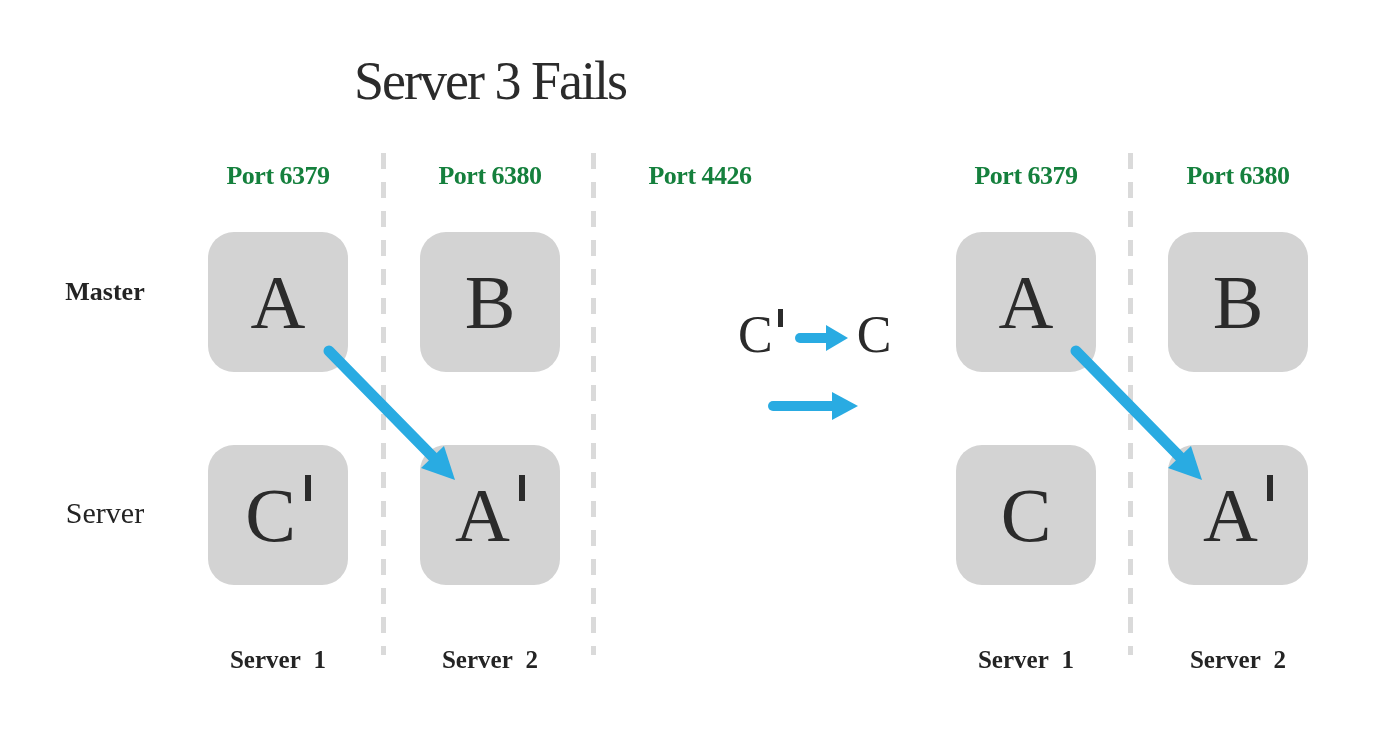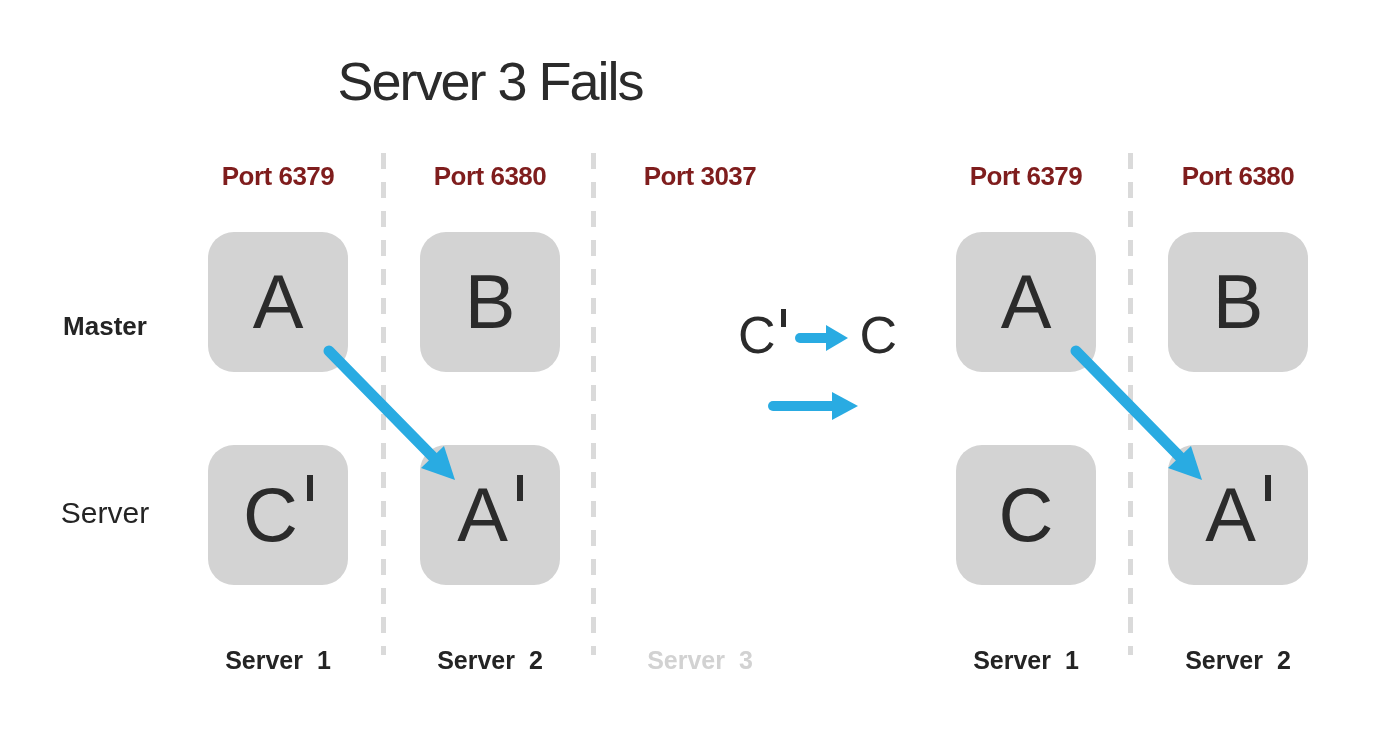--- a/index.html
+++ b/index.html
@@ -1,36 +1,36 @@
 <!DOCTYPE html>
 <html><head>
 <meta charset="utf-8">
 <style>
   html,body{margin:0;padding:0;background:#ffffff;}
   .canvas{
     position:relative;width:1388px;height:729px;background:#ffffff;overflow:hidden;
-    font-family:Liberation Sans, sans-serif;color:#2b2b2b;
+    font-family:Liberation Serif, serif;color:#2b2b2b;
   }
   .title{
     position:absolute;left:190px;top:50px;width:600px;text-align:center;
     font-size:54px;letter-spacing:-2px;font-weight:400;color:#2b2b2b;
   }
   .port-label{
     position:absolute;top:161px;width:200px;text-align:center;
-    font-size:26px;font-weight:700;letter-spacing:-0.5px;color:#7f1d1d;
+    font-size:26px;font-weight:700;letter-spacing:-0.5px;color:#15803d;
   }
   .pl-l1{left:178px;} .pl-l2{left:390px;} .pl-l3{left:600px;}
   .pl-r1{left:926px;} .pl-r2{left:1138px;}
   .dash-line{
     position:absolute;top:153px;width:5px;height:502px;
     background:repeating-linear-gradient(to bottom,#dadada 0px,#dadada 16px,transparent 16px,transparent 29px);
   }
   .dl-1{left:381px;} .dl-2{left:591px;} .dl-3{left:1128px;}
   .row-label{position:absolute;text-align:center;color:#242424;}
-  .row-master{left:40px;top:277px;width:130px;font-size:26px;font-weight:700;margin-top:34px;}
+  .row-master{left:40px;top:277px;width:130px;font-size:26px;font-weight:700;}
   .row-replica{left:40px;top:496px;width:130px;font-size:30px;font-weight:400;}
   .box{
     position:absolute;width:140px;height:140px;border-radius:26px;background:#d3d3d3;
     display:flex;align-items:center;justify-content:center;
   }
   .box-letter{font-size:76px;font-weight:400;color:#2b2b2b;line-height:1;}
   .prime-mark{
     display:inline-block;width:6px;height:26px;background:#2b2b2b;
     margin-left:9px;transform:translateY(-27px);
   }
@@ -58,21 +58,21 @@
 </style>
 </head>
 <body>
 
 <div class="canvas">
 
   <div class="title">Server 3 Fails</div>
 
   <div class="port-label pl-l1">Port 6379</div>
   <div class="port-label pl-l2">Port 6380</div>
-  <div class="port-label pl-l3">Port 3037</div>
+  <div class="port-label pl-l3">Port 4426</div>
   <div class="port-label pl-r1">Port 6379</div>
   <div class="port-label pl-r2">Port 6380</div>
 
   <div class="dash-line dl-1"></div>
   <div class="dash-line dl-2"></div>
   <div class="dash-line dl-3"></div>
 
   <div class="row-label row-master">Master</div>
   <div class="row-label row-replica">Server</div>
 
@@ -105,21 +105,20 @@
     <span class="box-letter">C</span>
 
   </div>
   <div class="box b-rap">
     <span class="box-letter">A</span>
     <span class="prime-mark"></span>
   </div>
 
   <div class="server-label sv-l1">Server 1</div>
   <div class="server-label sv-l2">Server 2</div>
-  <div class="server-label sv-l3">Server 3</div>
   <div class="server-label sv-r1">Server 1</div>
   <div class="server-label sv-r2">Server 2</div>
 
   <div class="transition-note">
     <span class="trans-letter">C</span>
     <span class="trans-prime"></span>
     <span class="trans-gap"></span>
     <span class="trans-letter">C</span>
   </div>
 

